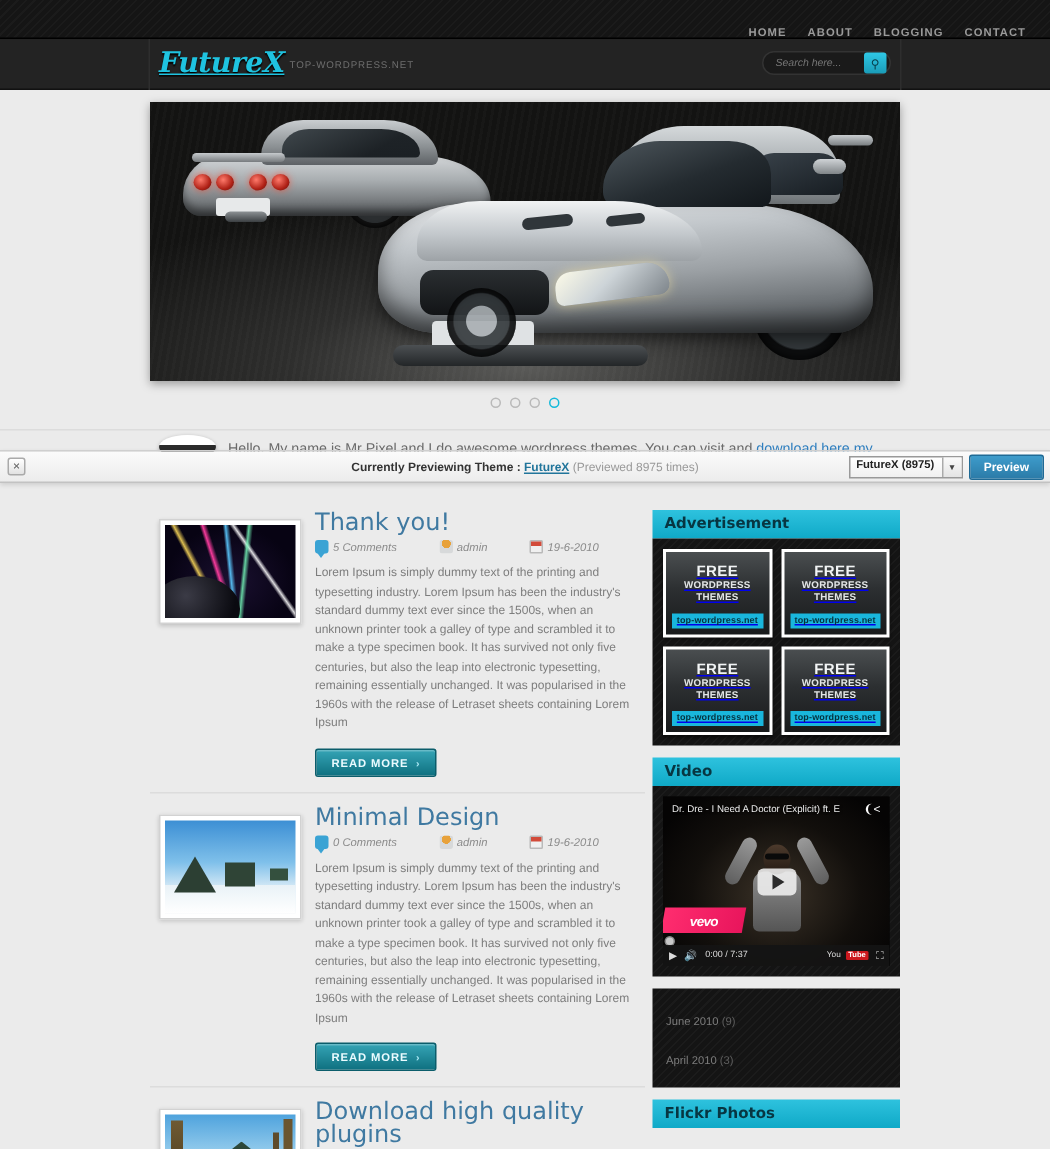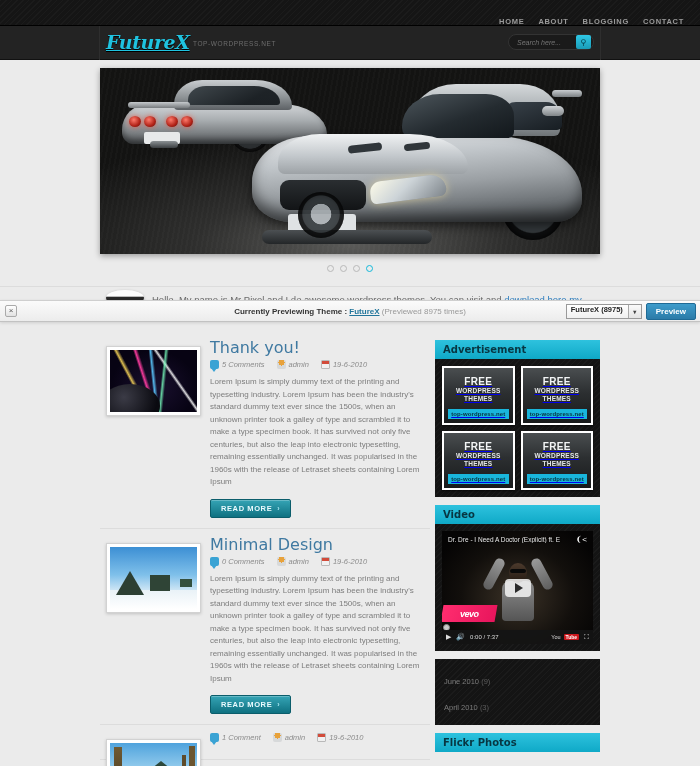--- a/index.html
+++ b/index.html
@@ -267,21 +267,21 @@
     background: linear-gradient(#6f5a33, #3d3019);
     box-shadow: 74px -2px 0 -1px #6a5530, 66px 6px 0 -2px #5e4b2b;
   }
 
   .post-body { margin-left: 110px; padding-right: 6px; }
   .post-title {
     color: #3f79a1; font-size: 16px; font-weight: normal; line-height: 15px;
     font-family: "DejaVu Sans", sans-serif; margin-bottom: 5px;
   }
   .post-title a { color: #3f79a1; text-decoration: none; }
-  .post-meta { display: flex; align-items: center; gap: 4px; margin-bottom: 7px; }
+  .post-meta { display: flex; align-items: center; gap: 20px; margin-bottom: 7px; }
   .meta-item { display: flex; align-items: center; gap: 3px; margin-right: 8px; }
   .meta-item span.txt { color: #8b8b8b; font-size: 7.5px; font-style: italic; }
   .ico { width: 9px; height: 9px; display: inline-block; position: relative; flex: 0 0 auto; }
   .ico-comment { background: #3aa3d4; border-radius: 2px; }
   .ico-comment::after{ content:""; position:absolute; left:1px; bottom:-3px;
     border-left:3px solid transparent; border-right:3px solid transparent; border-top:4px solid #3aa3d4; }
   .ico-user { background: radial-gradient(circle at 50% 28%, #e8a23b 0 38%, transparent 39%), #d7d9da;
     border-radius: 2px; }
   .ico-date { background: #f0f0f0; border: 1px solid #b9b9b9; border-radius: 1px; }
   .ico-date::before{ content:""; position:absolute; left:0; top:0; right:0; height:3px; background:#d24b3a; }
@@ -564,20 +564,23 @@
           <p class="post-text">Lorem Ipsum is simply dummy text of the printing and typesetting industry. Lorem Ipsum has been the industry's standard dummy text ever since the 1500s, when an unknown printer took a galley of type and scrambled it to make a type specimen book. It has survived not only five centuries, but also the leap into electronic typesetting, remaining essentially unchanged. It was popularised in the 1960s with the release of Letraset sheets containing Lorem Ipsum</p>
           <a href="#" class="readmore"><span>READ MORE</span><span class="arr">›</span></a>
         </div>
       </article>
 
       <article class="post">
         <div class="post-thumb">
           <div class="thumb-inner t3"></div>
         </div>
         <div class="post-body">
+          <h2 class="post-title">
+            <a href="#">Download high quality plugins</a>
+          </h2>
           <div class="post-meta">
             <span class="meta-item">
               <i class="ico ico-comment"></i>
               <span class="txt">1 Comment</span>
             </span>
             <span class="meta-item">
               <i class="ico ico-user"></i>
               <span class="txt">admin</span>
             </span>
             <span class="meta-item">

